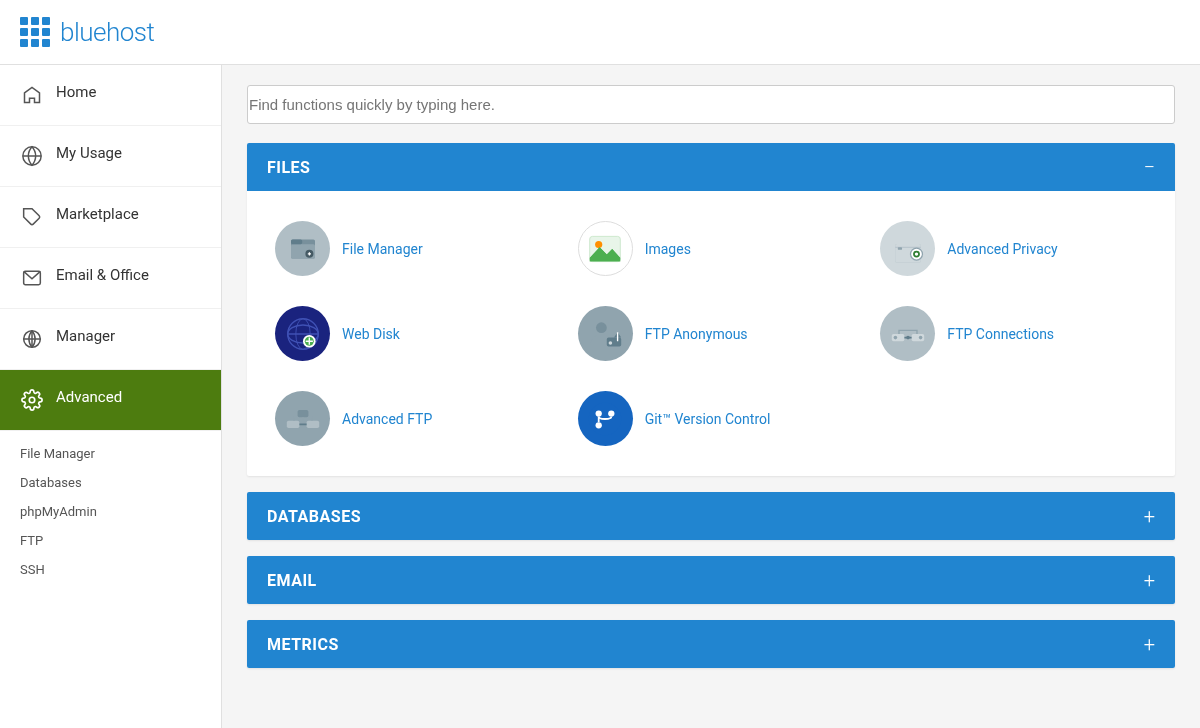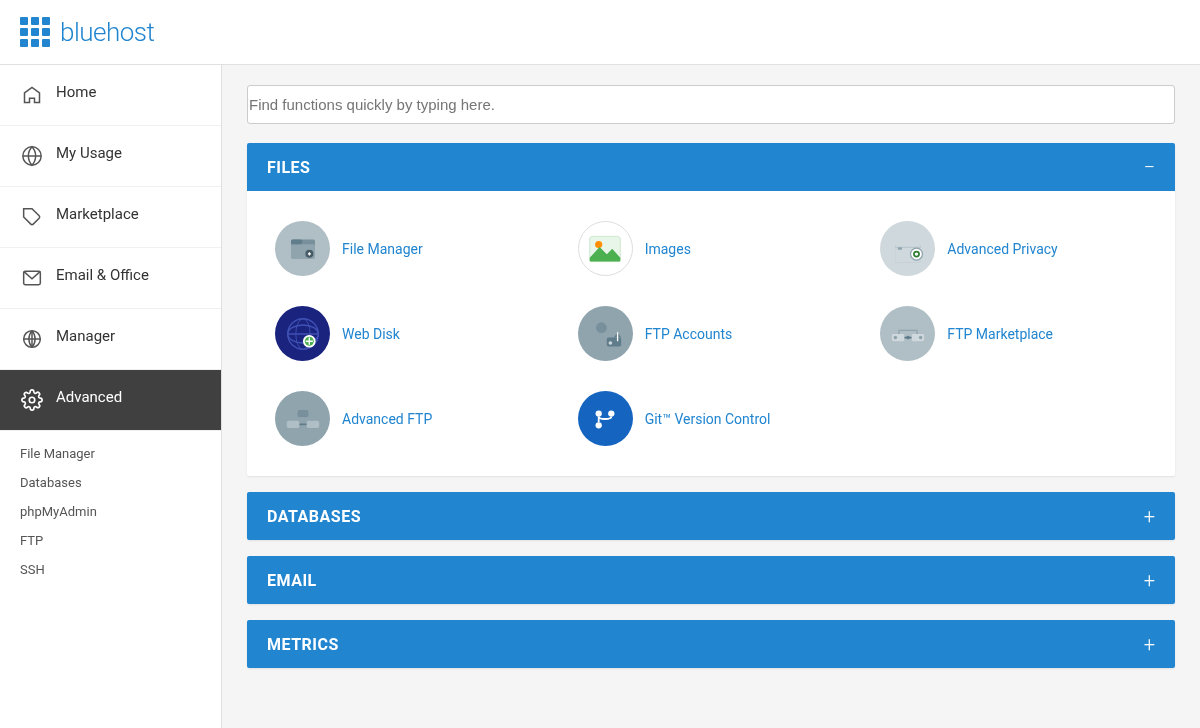--- a/index.html
+++ b/index.html
@@ -52,21 +52,21 @@
     .sidebar-item {
       display: flex;
       align-items: flex-start;
       padding: 18px 20px;
       cursor: pointer;
       color: #333;
       font-size: 15px;
       border-bottom: 1px solid #f0f0f0;
     }
     .sidebar-item.active {
-      background: #404040;
+      background: #4d7c0f;
       color: #fff;
     }
     .sidebar-item .icon {
       width: 24px;
       height: 24px;
       margin-right: 12px;
       display: flex;
       align-items: center;
       justify-content: center;
       flex-shrink: 0;
@@ -347,36 +347,36 @@
             <div class="item-icon icon-ftp-accounts">
               <svg width="36" height="36" viewBox="0 0 40 40" fill="none">
                 <circle cx="16" cy="13" r="6" fill="#78909c"></circle>
                 <path d="M4 32c0-7 6-12 12-12s12 5 12 12" fill="#90a4ae"></path>
                 <rect x="22" y="24" width="16" height="10" rx="2" fill="#607d8b"></rect>
                 <circle cx="26" cy="30" r="2" fill="#cfd8dc"></circle>
                 <path d="M30 24 l4 -6 l4 6" fill="#607d8b"></path>
                 <line x1="34" y1="18" x2="34" y2="28" stroke="#fff" stroke-width="1.5"></line>
               </svg>
             </div>
-            <span class="item-label">FTP Accounts</span>
+            <span class="item-label">FTP Anonymous</span>
           </div>
 
           <div class="item">
             <div class="item-icon icon-ftp-connections">
               <svg width="36" height="36" viewBox="0 0 40 40" fill="none">
                 <rect x="2" y="20" width="14" height="8" rx="2" fill="#cfd8dc"></rect>
                 <rect x="24" y="20" width="14" height="8" rx="2" fill="#cfd8dc"></rect>
                 <circle cx="6" cy="24" r="2" fill="#90a4ae"></circle>
                 <circle cx="34" cy="24" r="2" fill="#90a4ae"></circle>
                 <line x1="16" y1="24" x2="24" y2="24" stroke="#607d8b" stroke-width="2"></line>
                 <circle cx="20" cy="24" r="2" fill="#607d8b"></circle>
                 <path d="M10 20 L10 16 L30 16 L30 20" stroke="#90a4ae" stroke-width="1.5" fill="none"></path>
               </svg>
             </div>
-            <span class="item-label">FTP Marketplace</span>
+            <span class="item-label">FTP Connections</span>
           </div>
 
           <div class="item">
             <div class="item-icon icon-anonymous-ftp">
               <svg width="36" height="36" viewBox="0 0 40 40" fill="none">
                 <rect x="2" y="22" width="14" height="8" rx="2" fill="#b0bec5"></rect>
                 <rect x="24" y="22" width="14" height="8" rx="2" fill="#b0bec5"></rect>
                 <line x1="16" y1="26" x2="24" y2="26" stroke="#607d8b" stroke-width="2"></line>
                 <path d="M10 22 L10 18 L30 18 L30 22" stroke="#90a4ae" stroke-width="1.5" fill="none"></path>
                 <rect x="14" y="10" width="12" height="8" rx="2" fill="#78909c"></rect>

